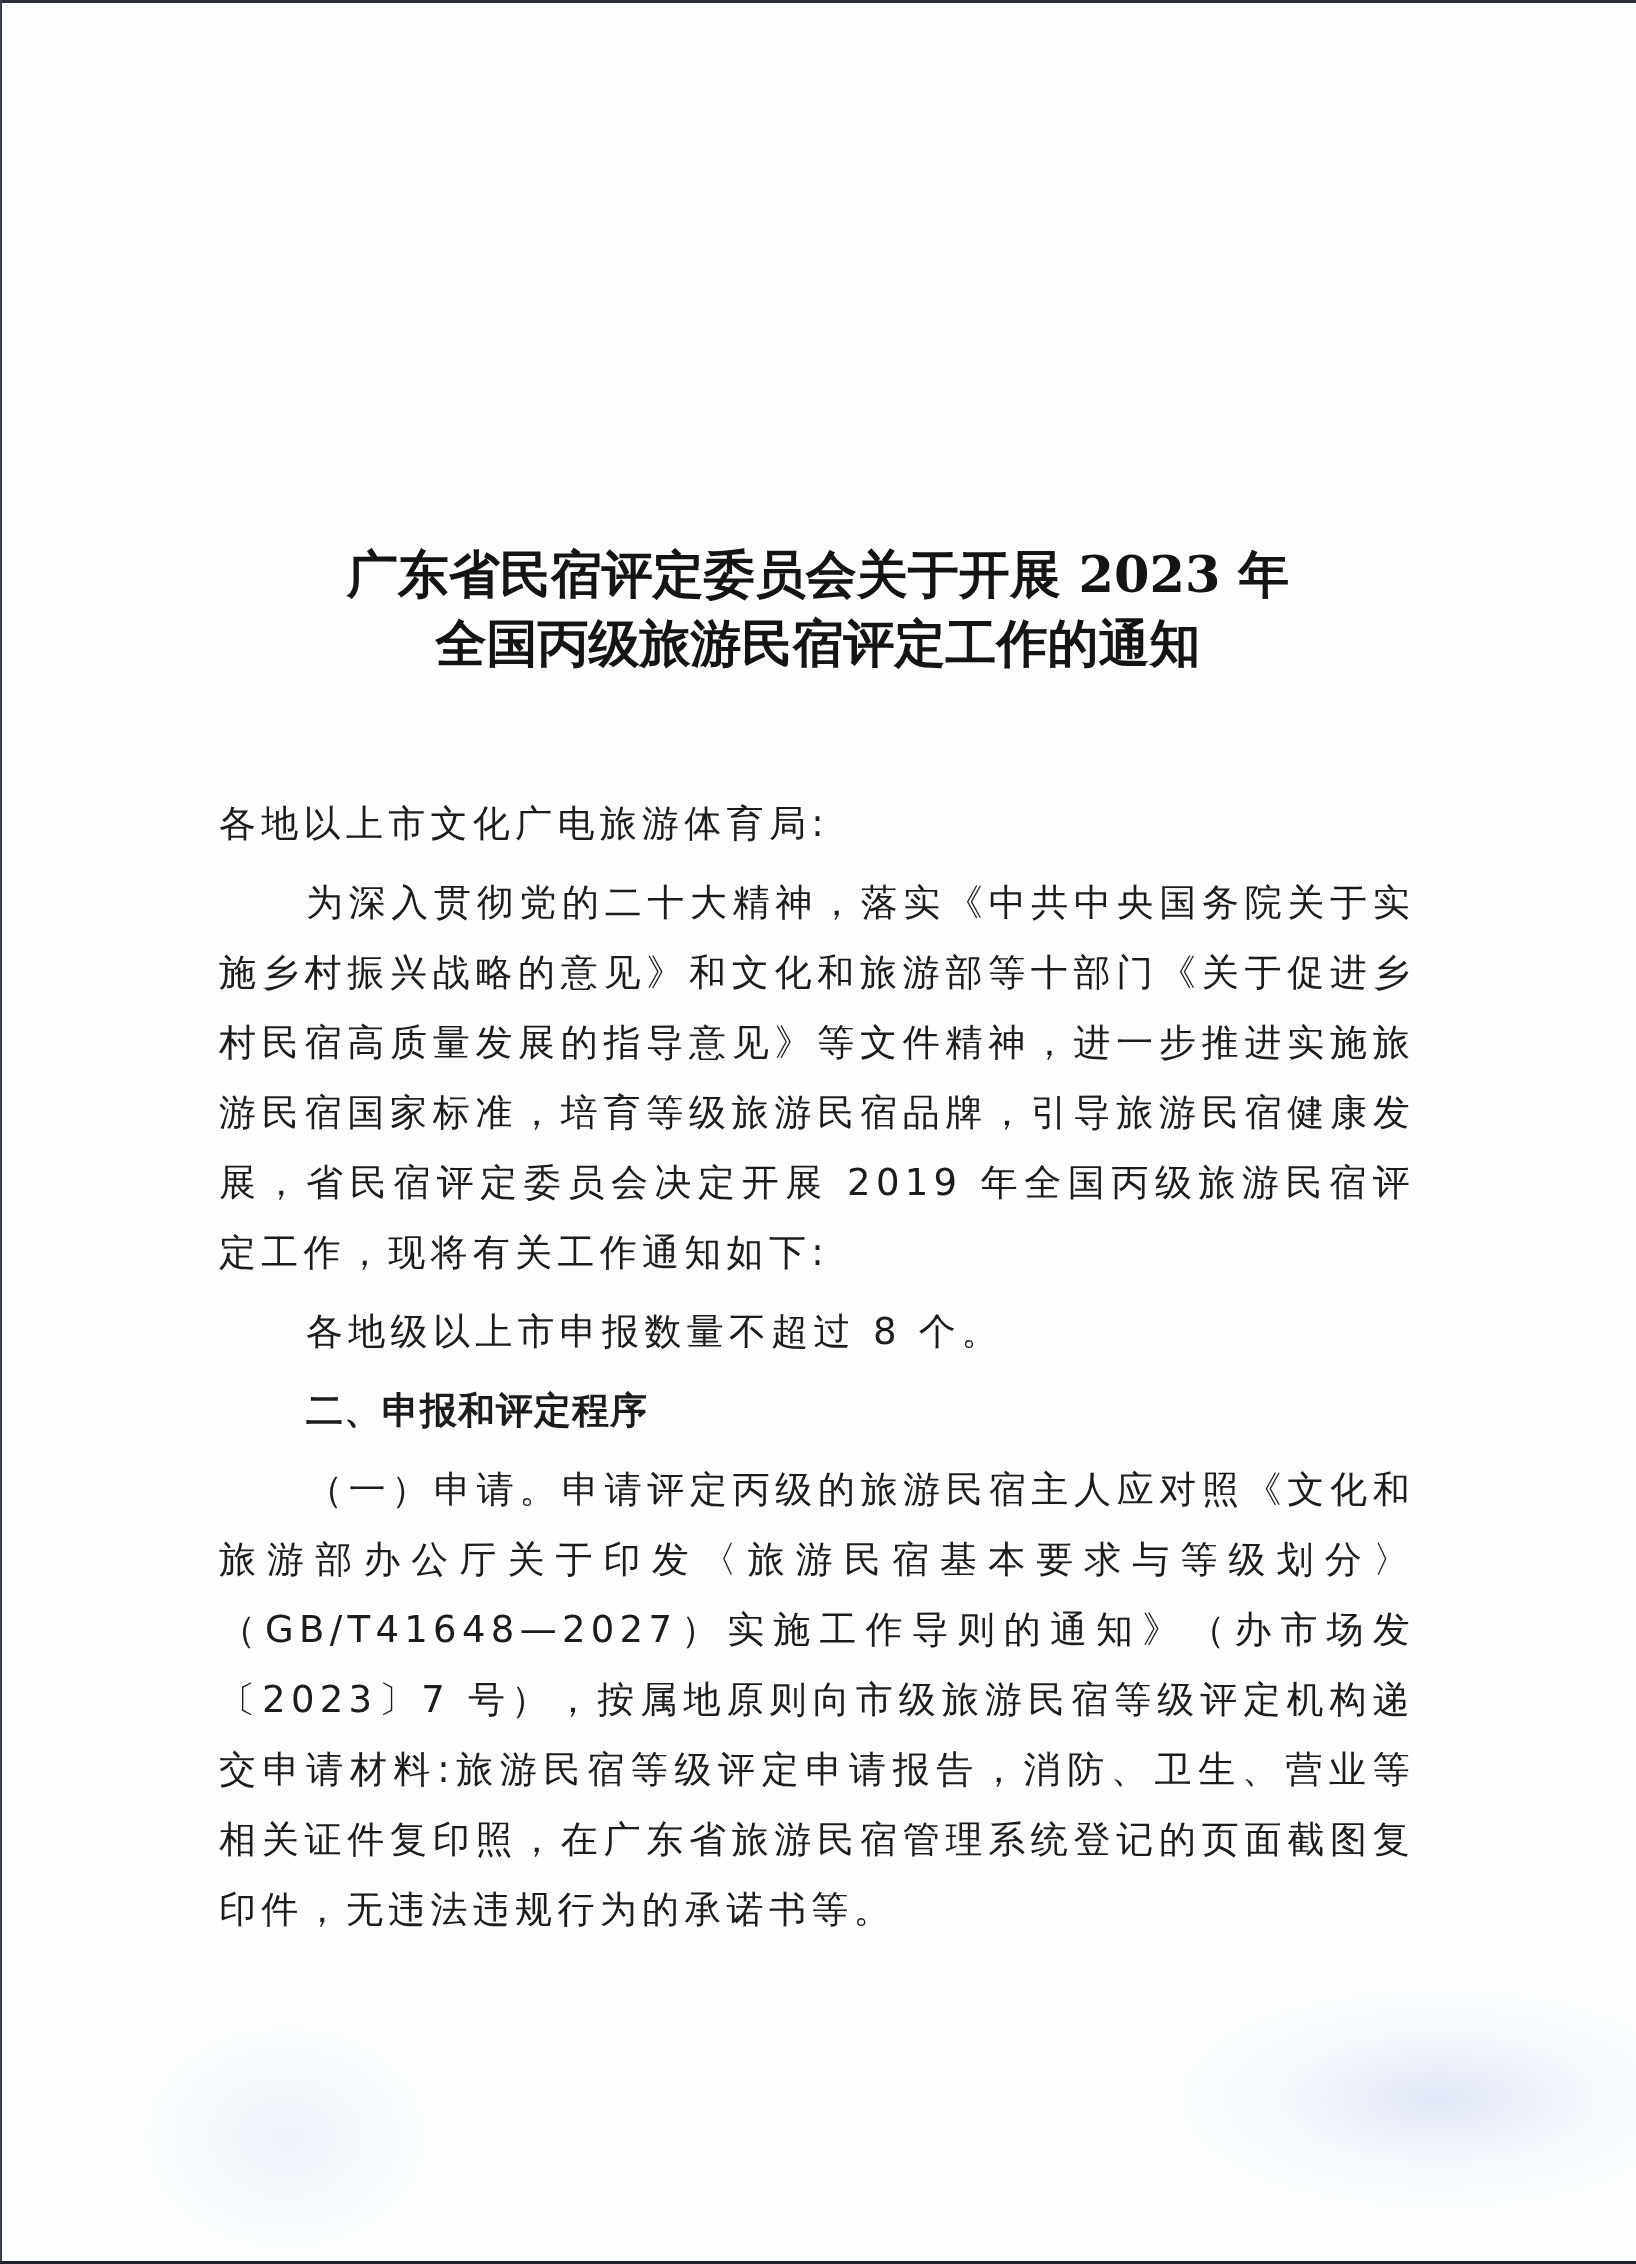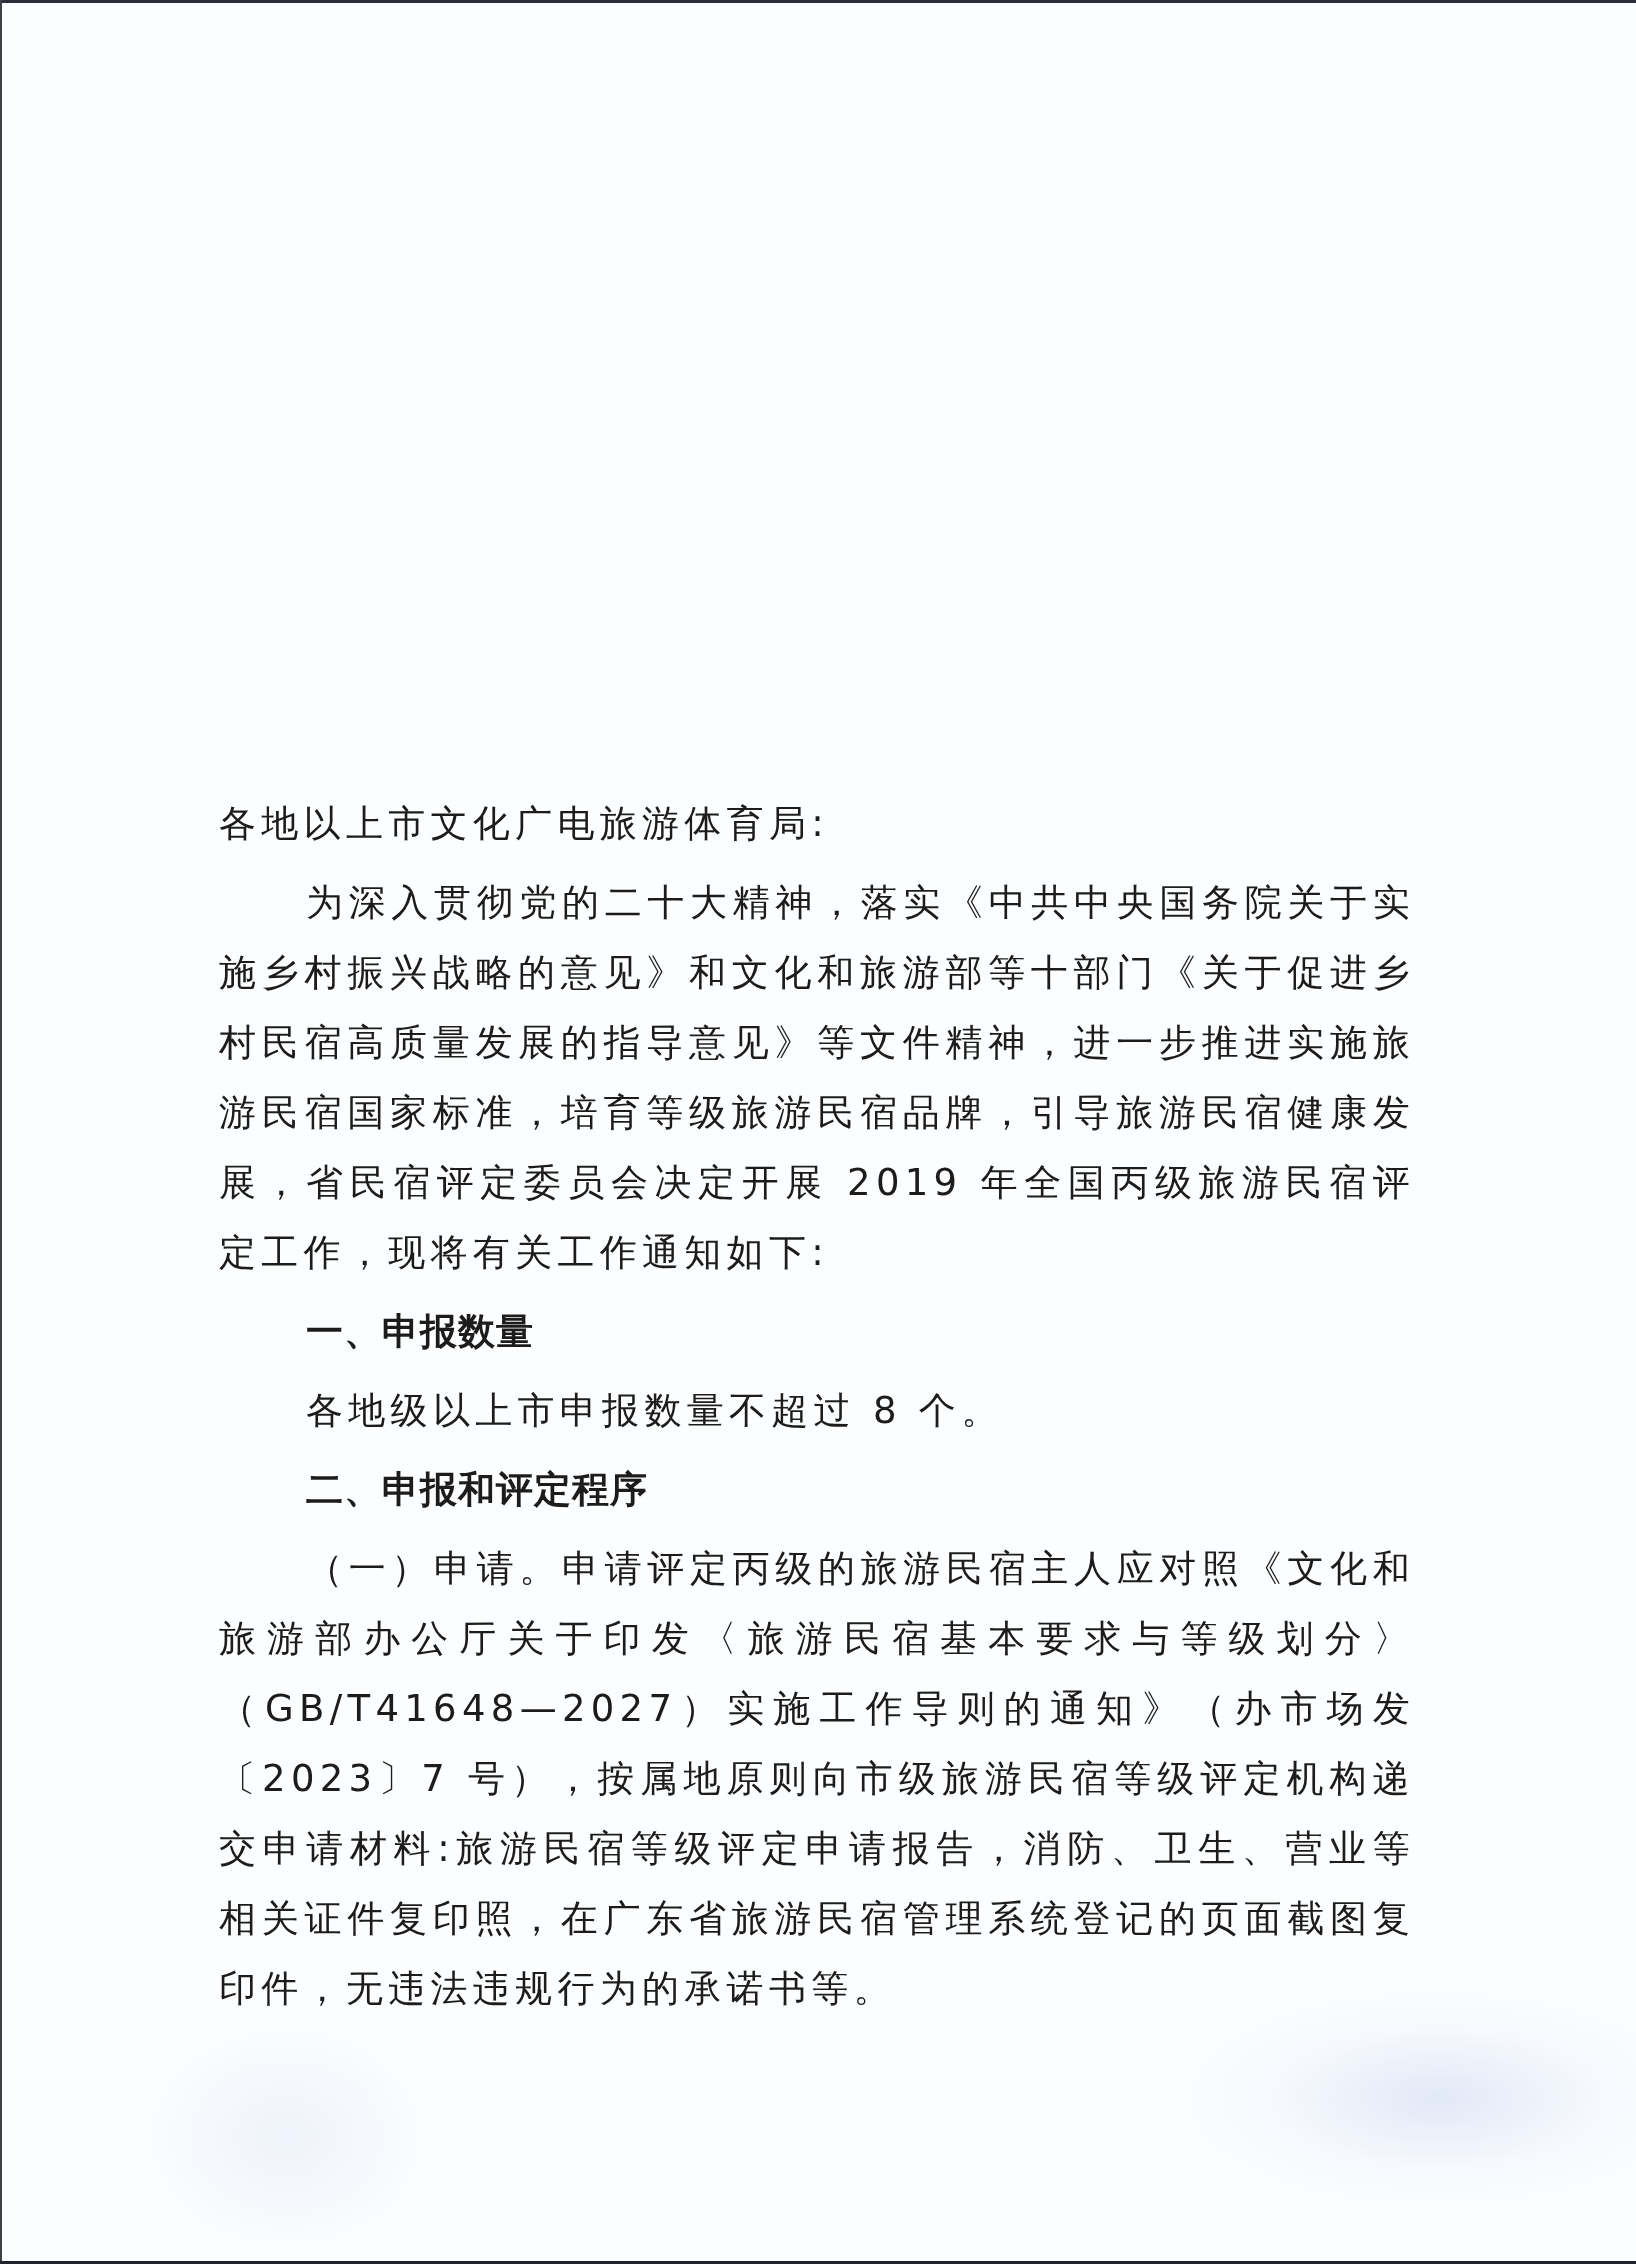--- a/index.html
+++ b/index.html
@@ -80,26 +80,29 @@
 </head>
 <body>
 
 <div class="scan-edge-top"></div>
 <div class="scan-edge-left"></div>
 <div class="scan-shadow"></div>
 <div class="scan-shadow-2"></div>
 
 <div class="page">
 
+  <div class="title">
+    <span class="line">广东省民宿评定委员会关于开展 2023 年</span>
+    <span class="line">全国丙级旅游民宿评定工作的通知</span>
+  </div>
 
   <div class="body-text">
     <p>各地以上市文化广电旅游体育局:</p>
     <p class="indent">为深入贯彻党的二十大精神，落实《中共中央国务院关于实施乡村振兴战略的意见》和文化和旅游部等十部门《关于促进乡村民宿高质量发展的指导意见》等文件精神，进一步推进实施旅游民宿国家标准，培育等级旅游民宿品牌，引导旅游民宿健康发展，省民宿评定委员会决定开展 2019 年全国丙级旅游民宿评定工作，现将有关工作通知如下:</p>
 
-    <p class="indent heading">一、申报数量</p>
     <p class="indent">各地级以上市申报数量不超过 8 个。</p>
 
     <p class="indent heading">二、申报和评定程序</p>
     <p class="sub-indent">（一）申请。申请评定丙级的旅游民宿主人应对照《文化和旅游部办公厅关于印发〈旅游民宿基本要求与等级划分〉（GB/T41648—2027）实施工作导则的通知》（办市场发〔2023〕7 号），按属地原则向市级旅游民宿等级评定机构递交申请材料:旅游民宿等级评定申请报告，消防、卫生、营业等相关证件复印照，在广东省旅游民宿管理系统登记的页面截图复印件，无违法违规行为的承诺书等。</p>
   </div>
 
 </div>
 
 <div class="scan-edge-bottom"></div>
 

